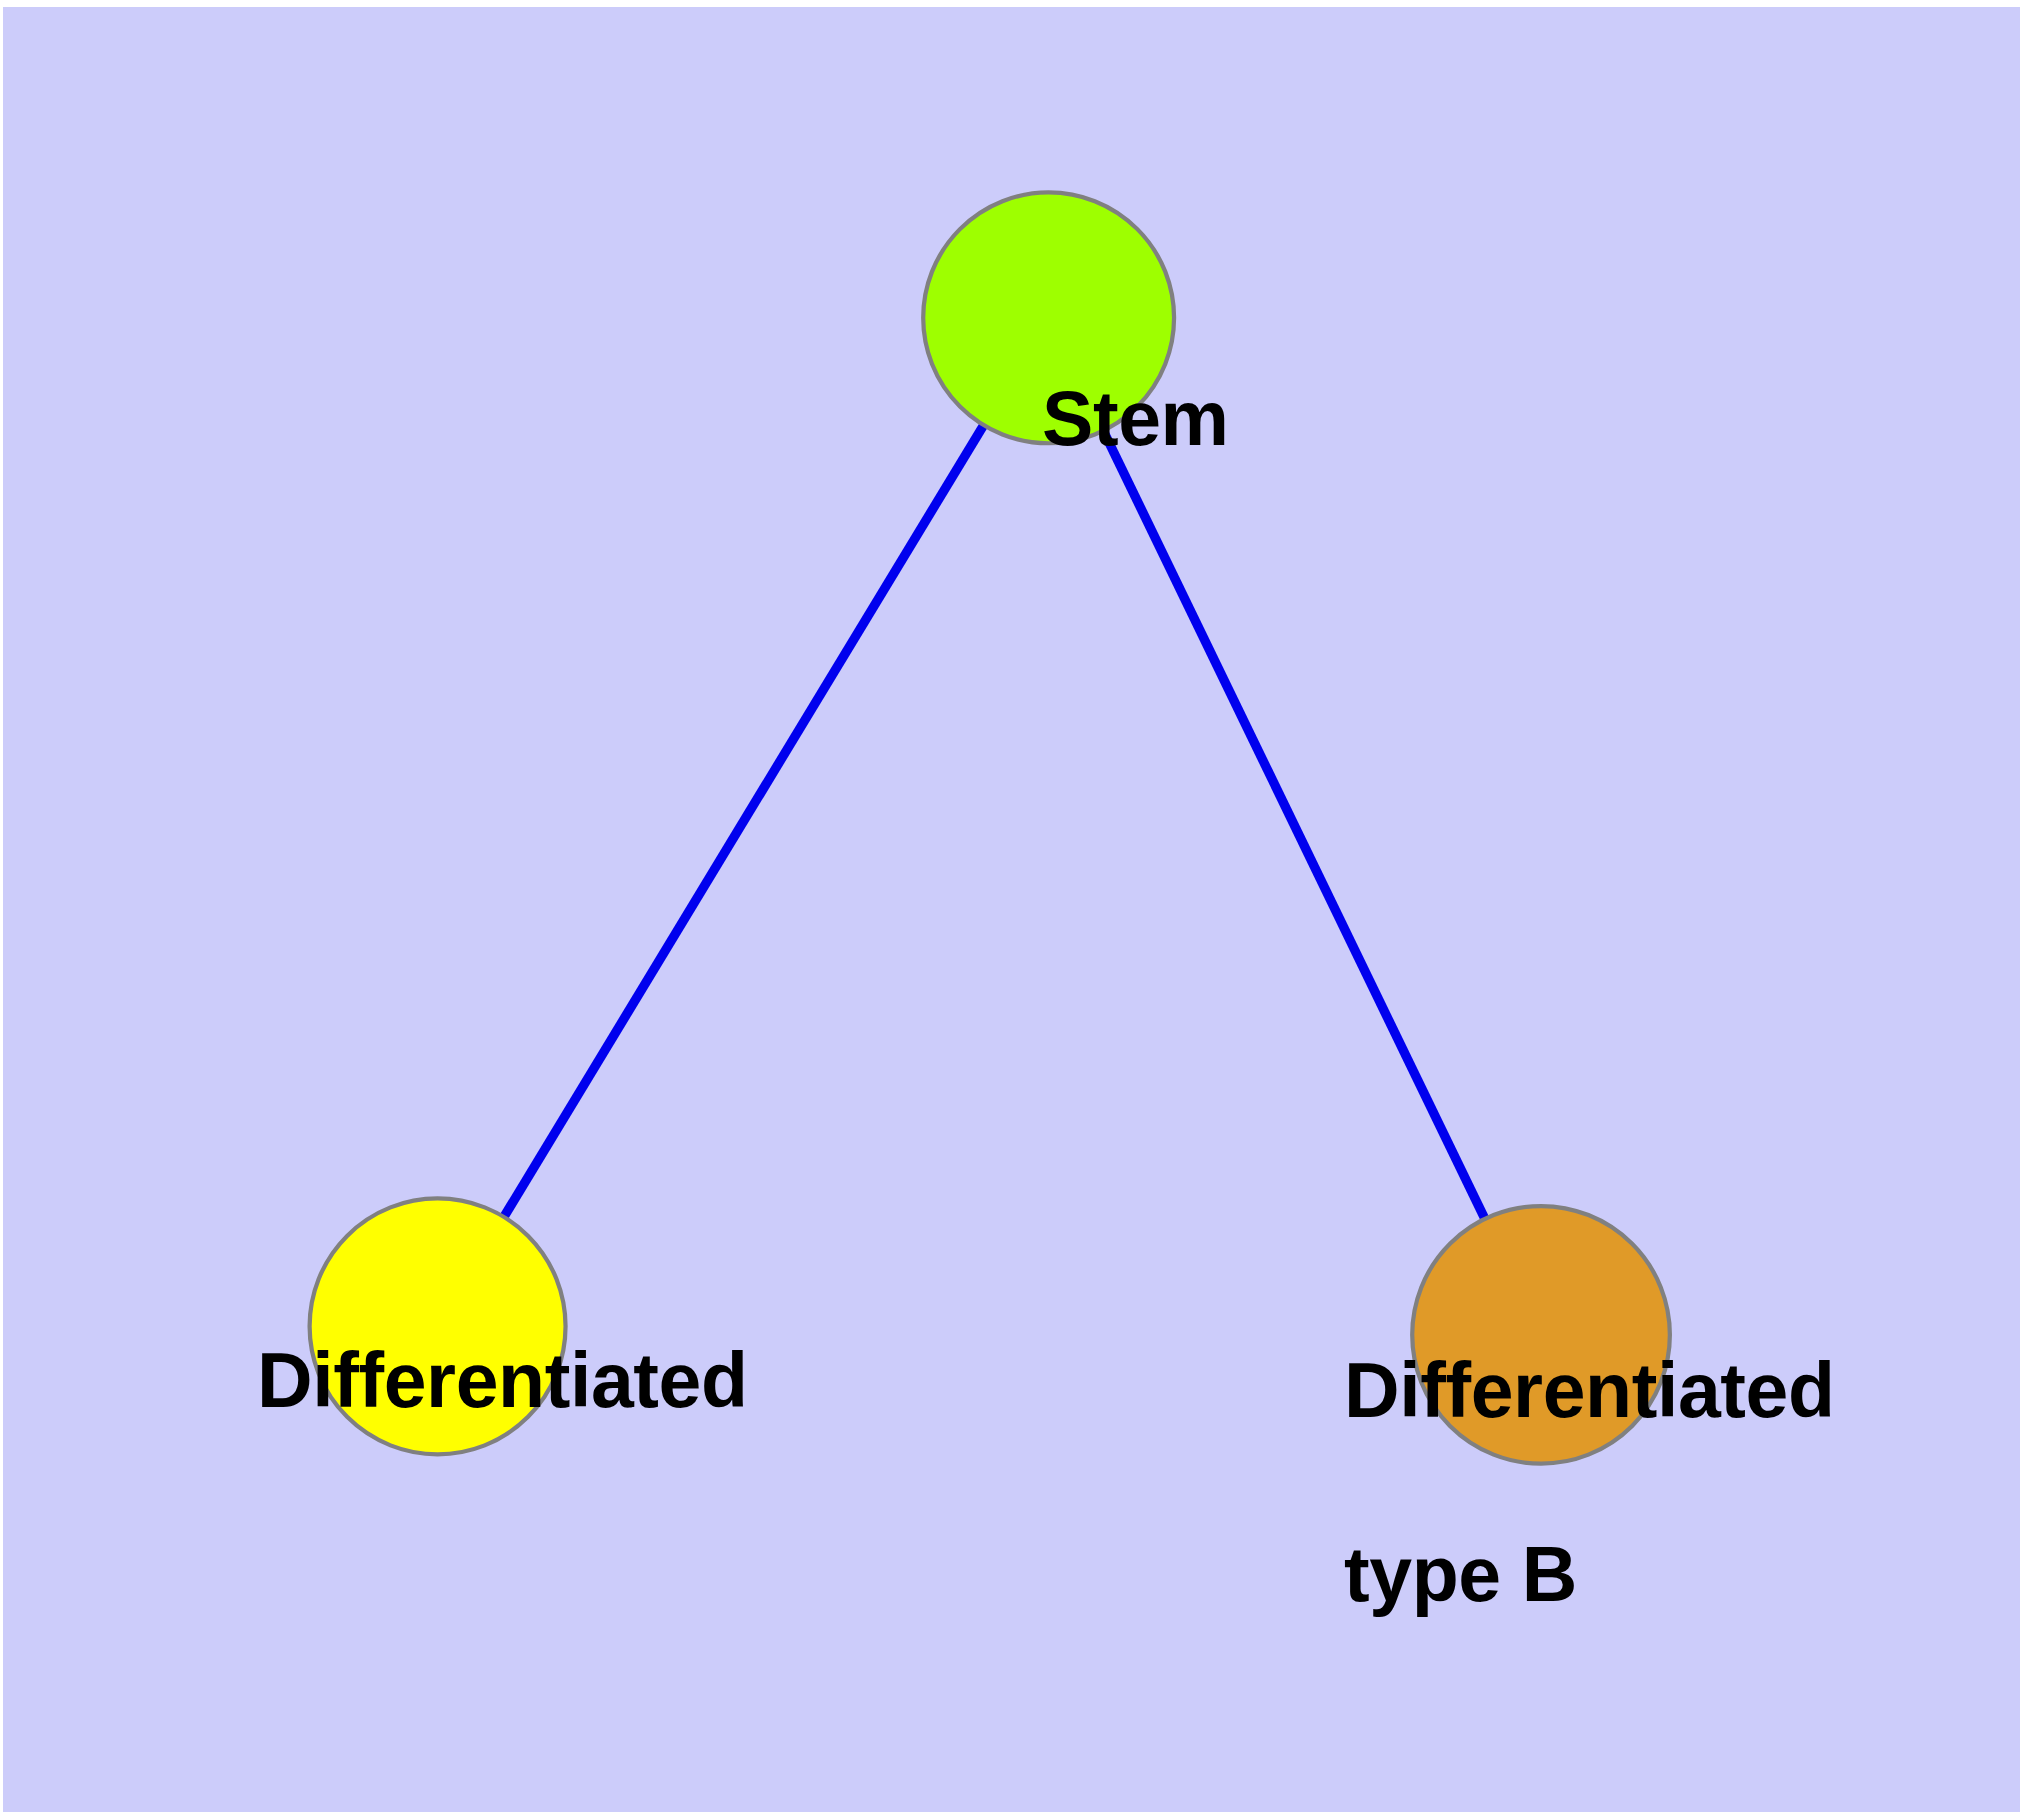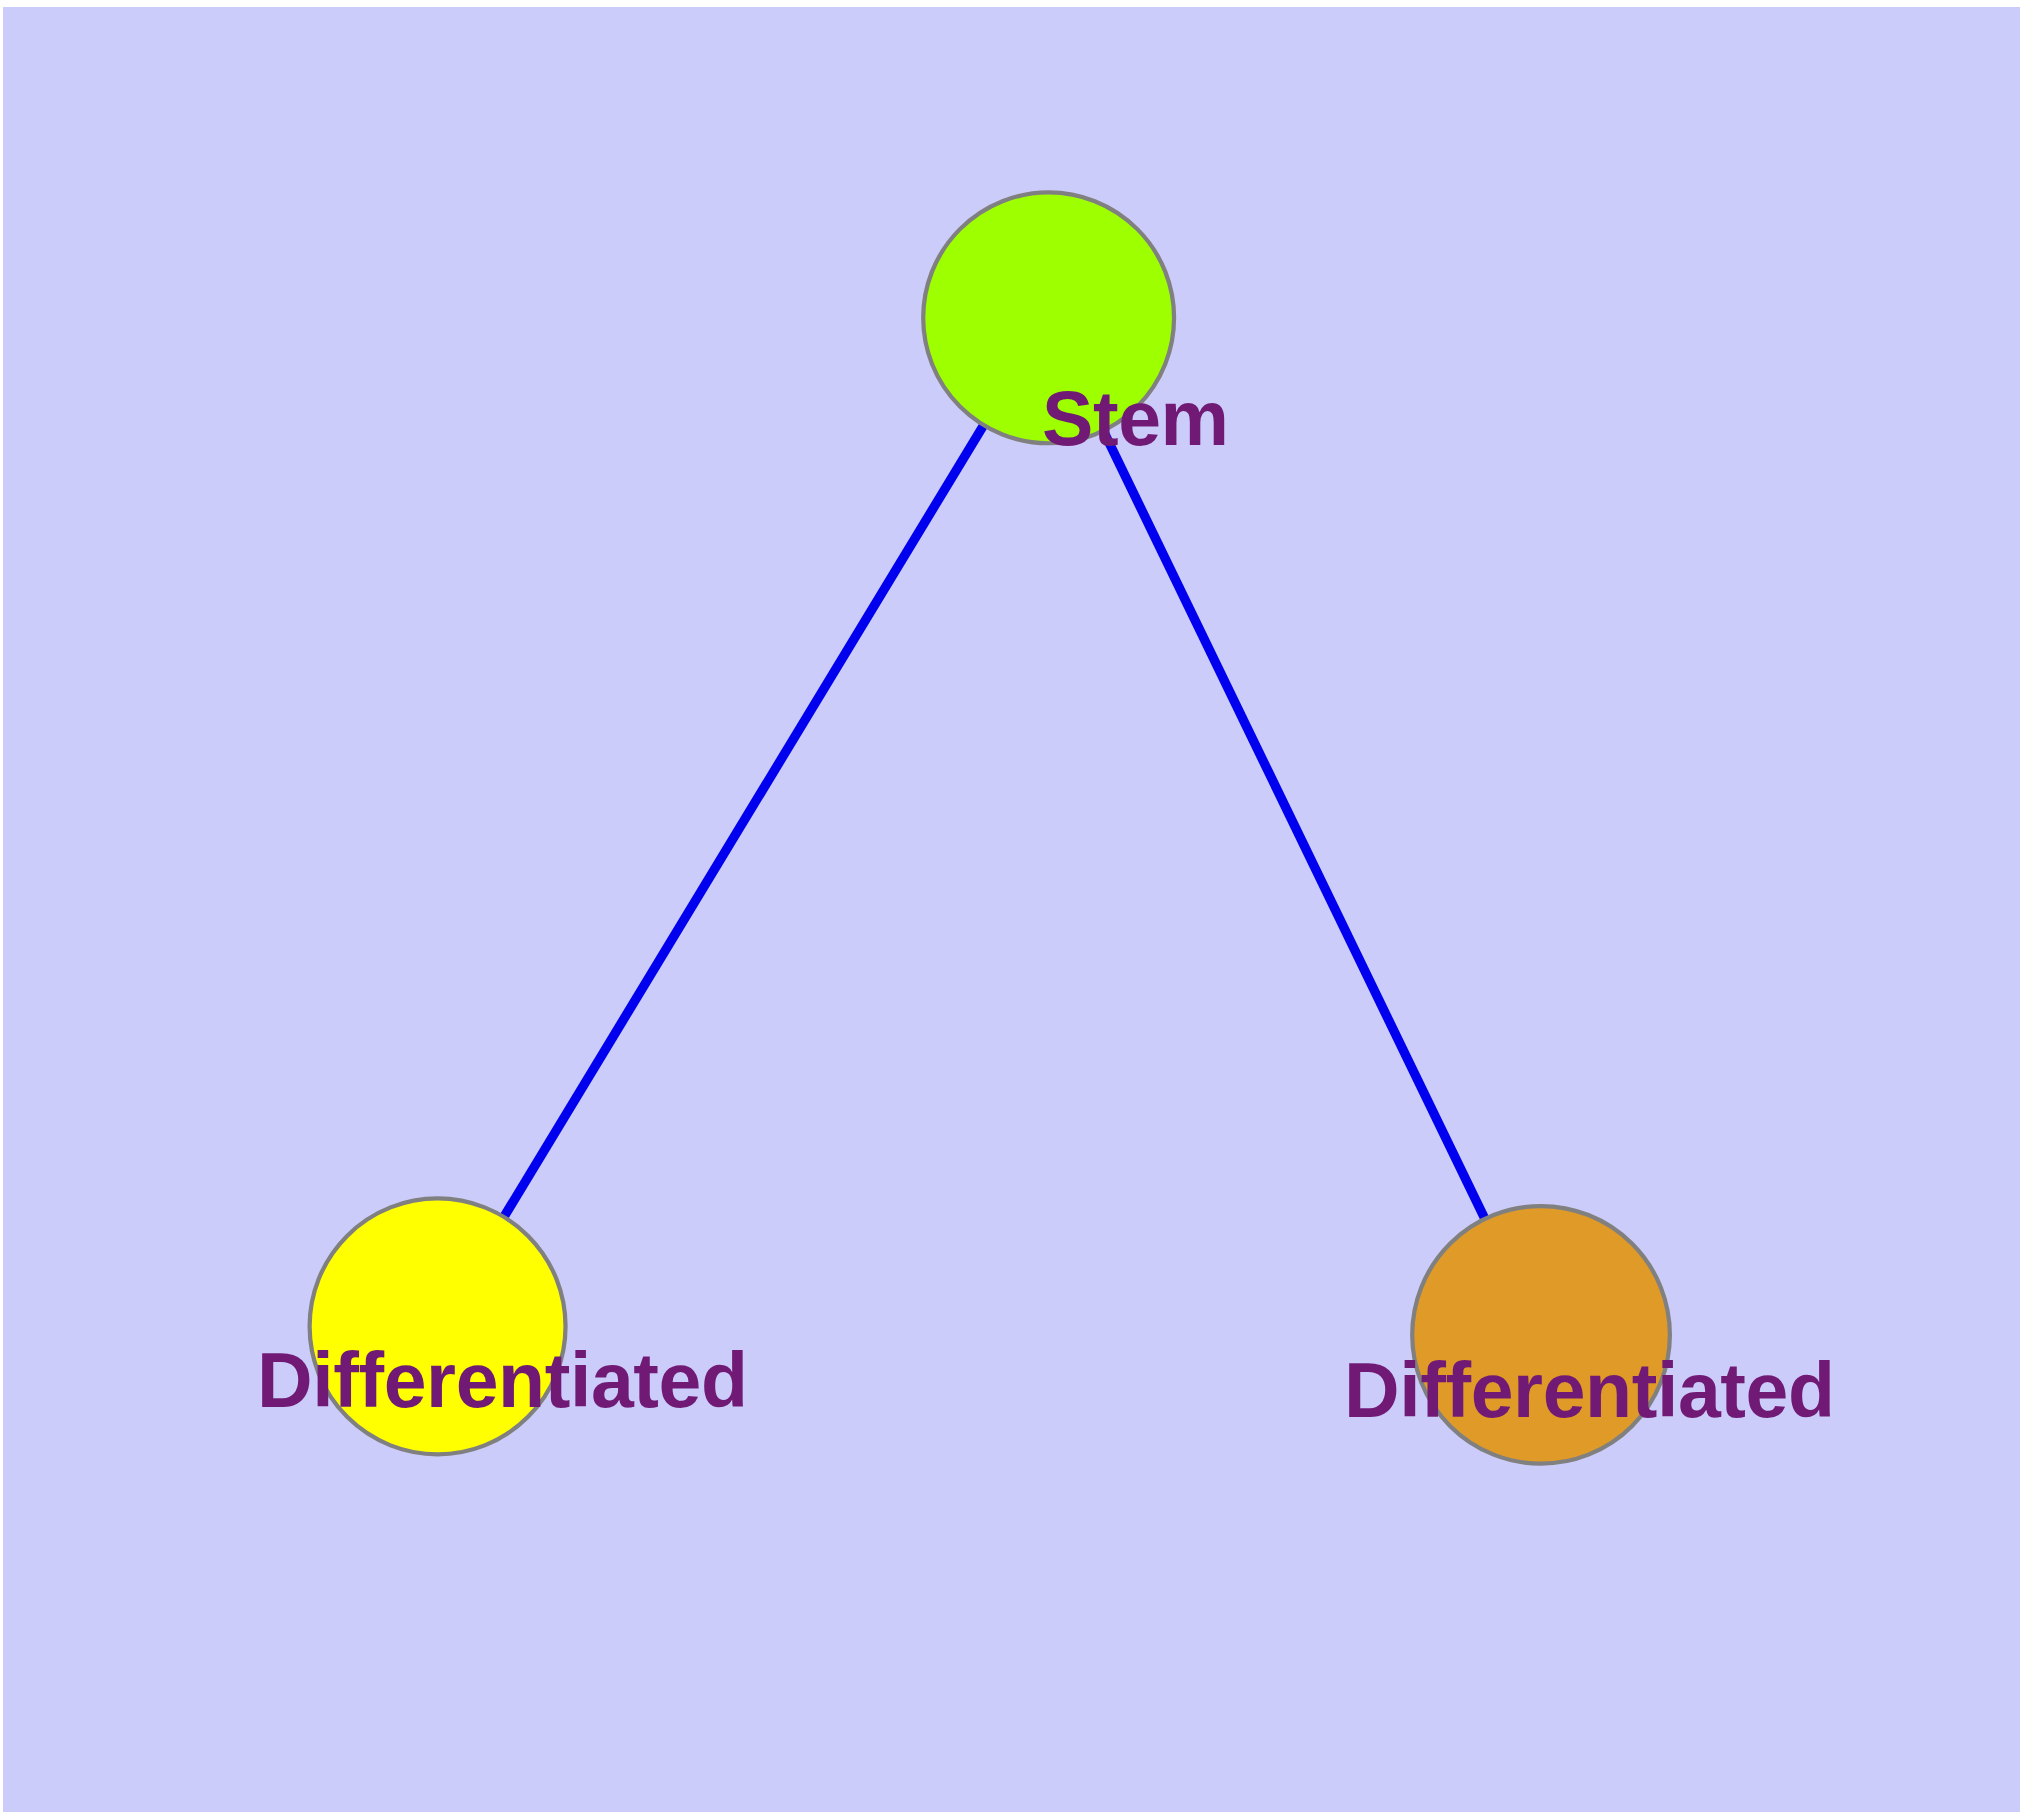--- a/index.html
+++ b/index.html
@@ -25,21 +25,21 @@
   }
   #graph-svg {
     position: absolute;
     left: 0;
     top: 0;
     width: 2021px;
     height: 1812px;
   }
   .node-label {
     position: absolute;
-    color: #701a75;
+    color: #000000;
     font-weight: bold;
     font-size: 77px;
     line-height: 92px;
     white-space: pre;
     text-align: left;
     letter-spacing: -0.4px;
     pointer-events: none;
   }
   #stem-label {
     left: 958px;
@@ -76,16 +76,17 @@
   <div class="node-label" id="stem-label">
     <span>Stem</span>
   </div>
 
   <div class="node-label" id="type-a-label">
     <span>Differentiated</span><br>
   </div>
 
   <div class="node-label" id="type-b-label">
     <span>Differentiated</span><br>
+    <span>type B</span>
   </div>
 
 </div>
 
 
 </body></html>

